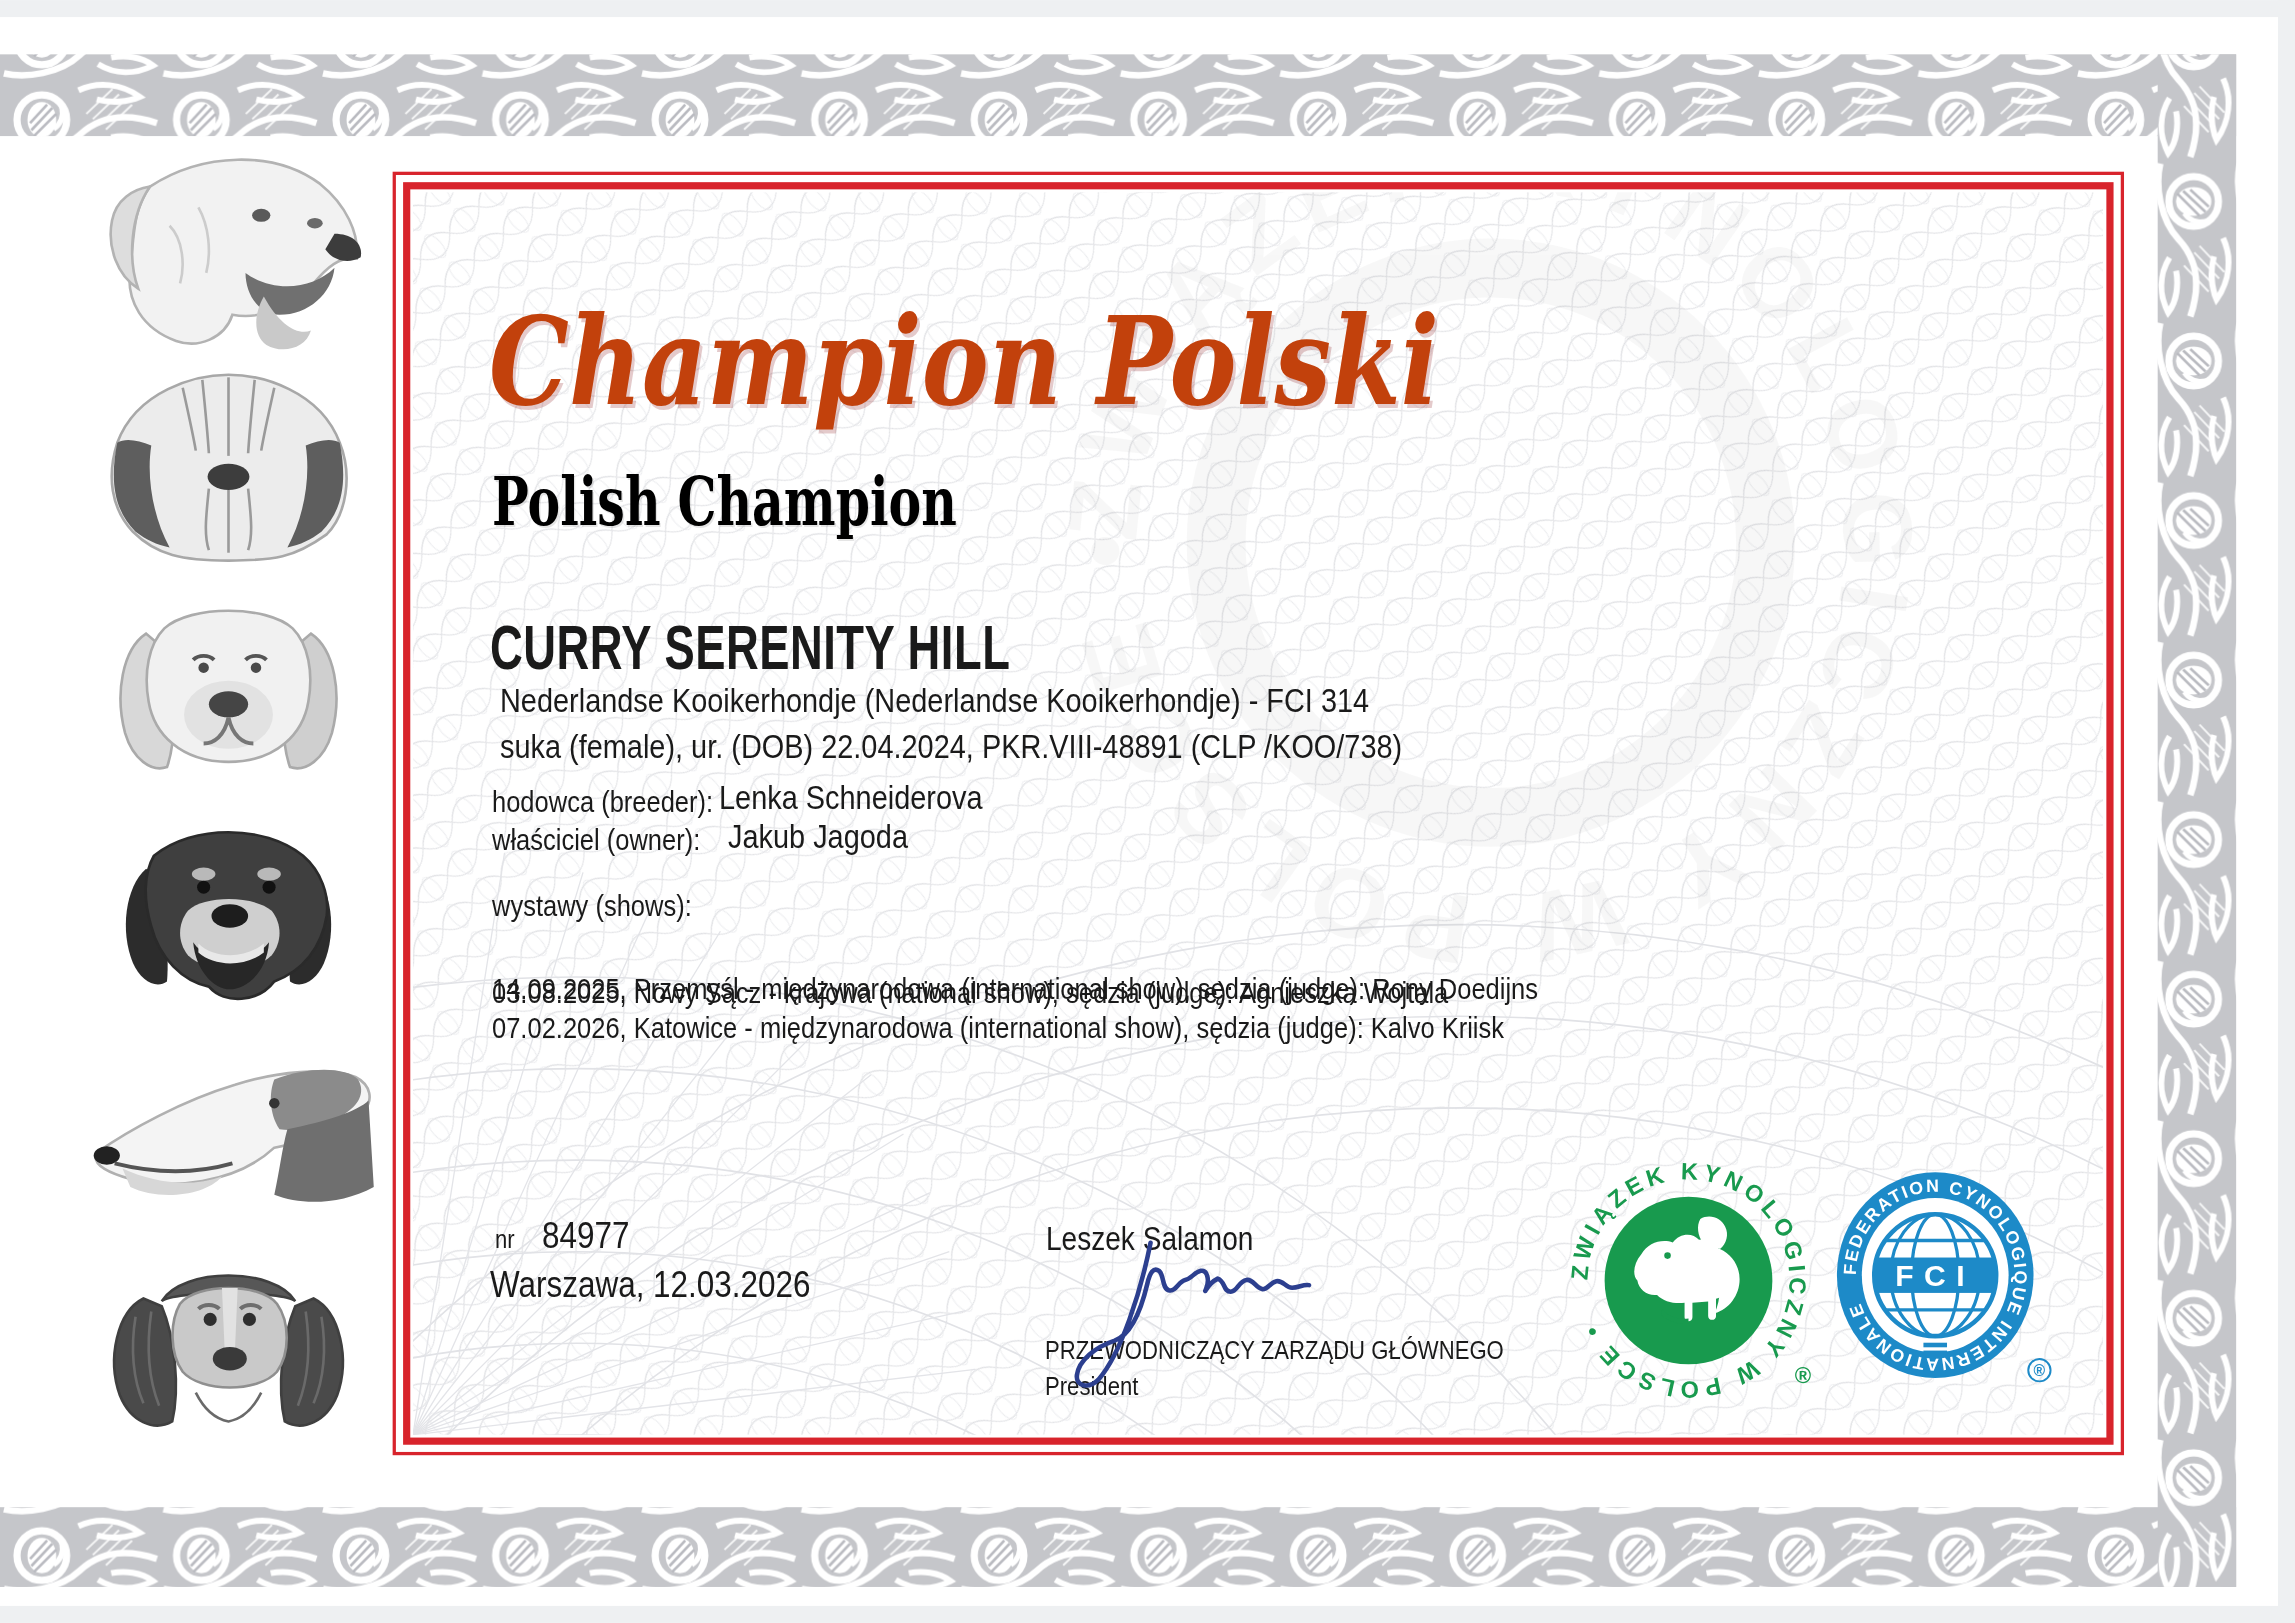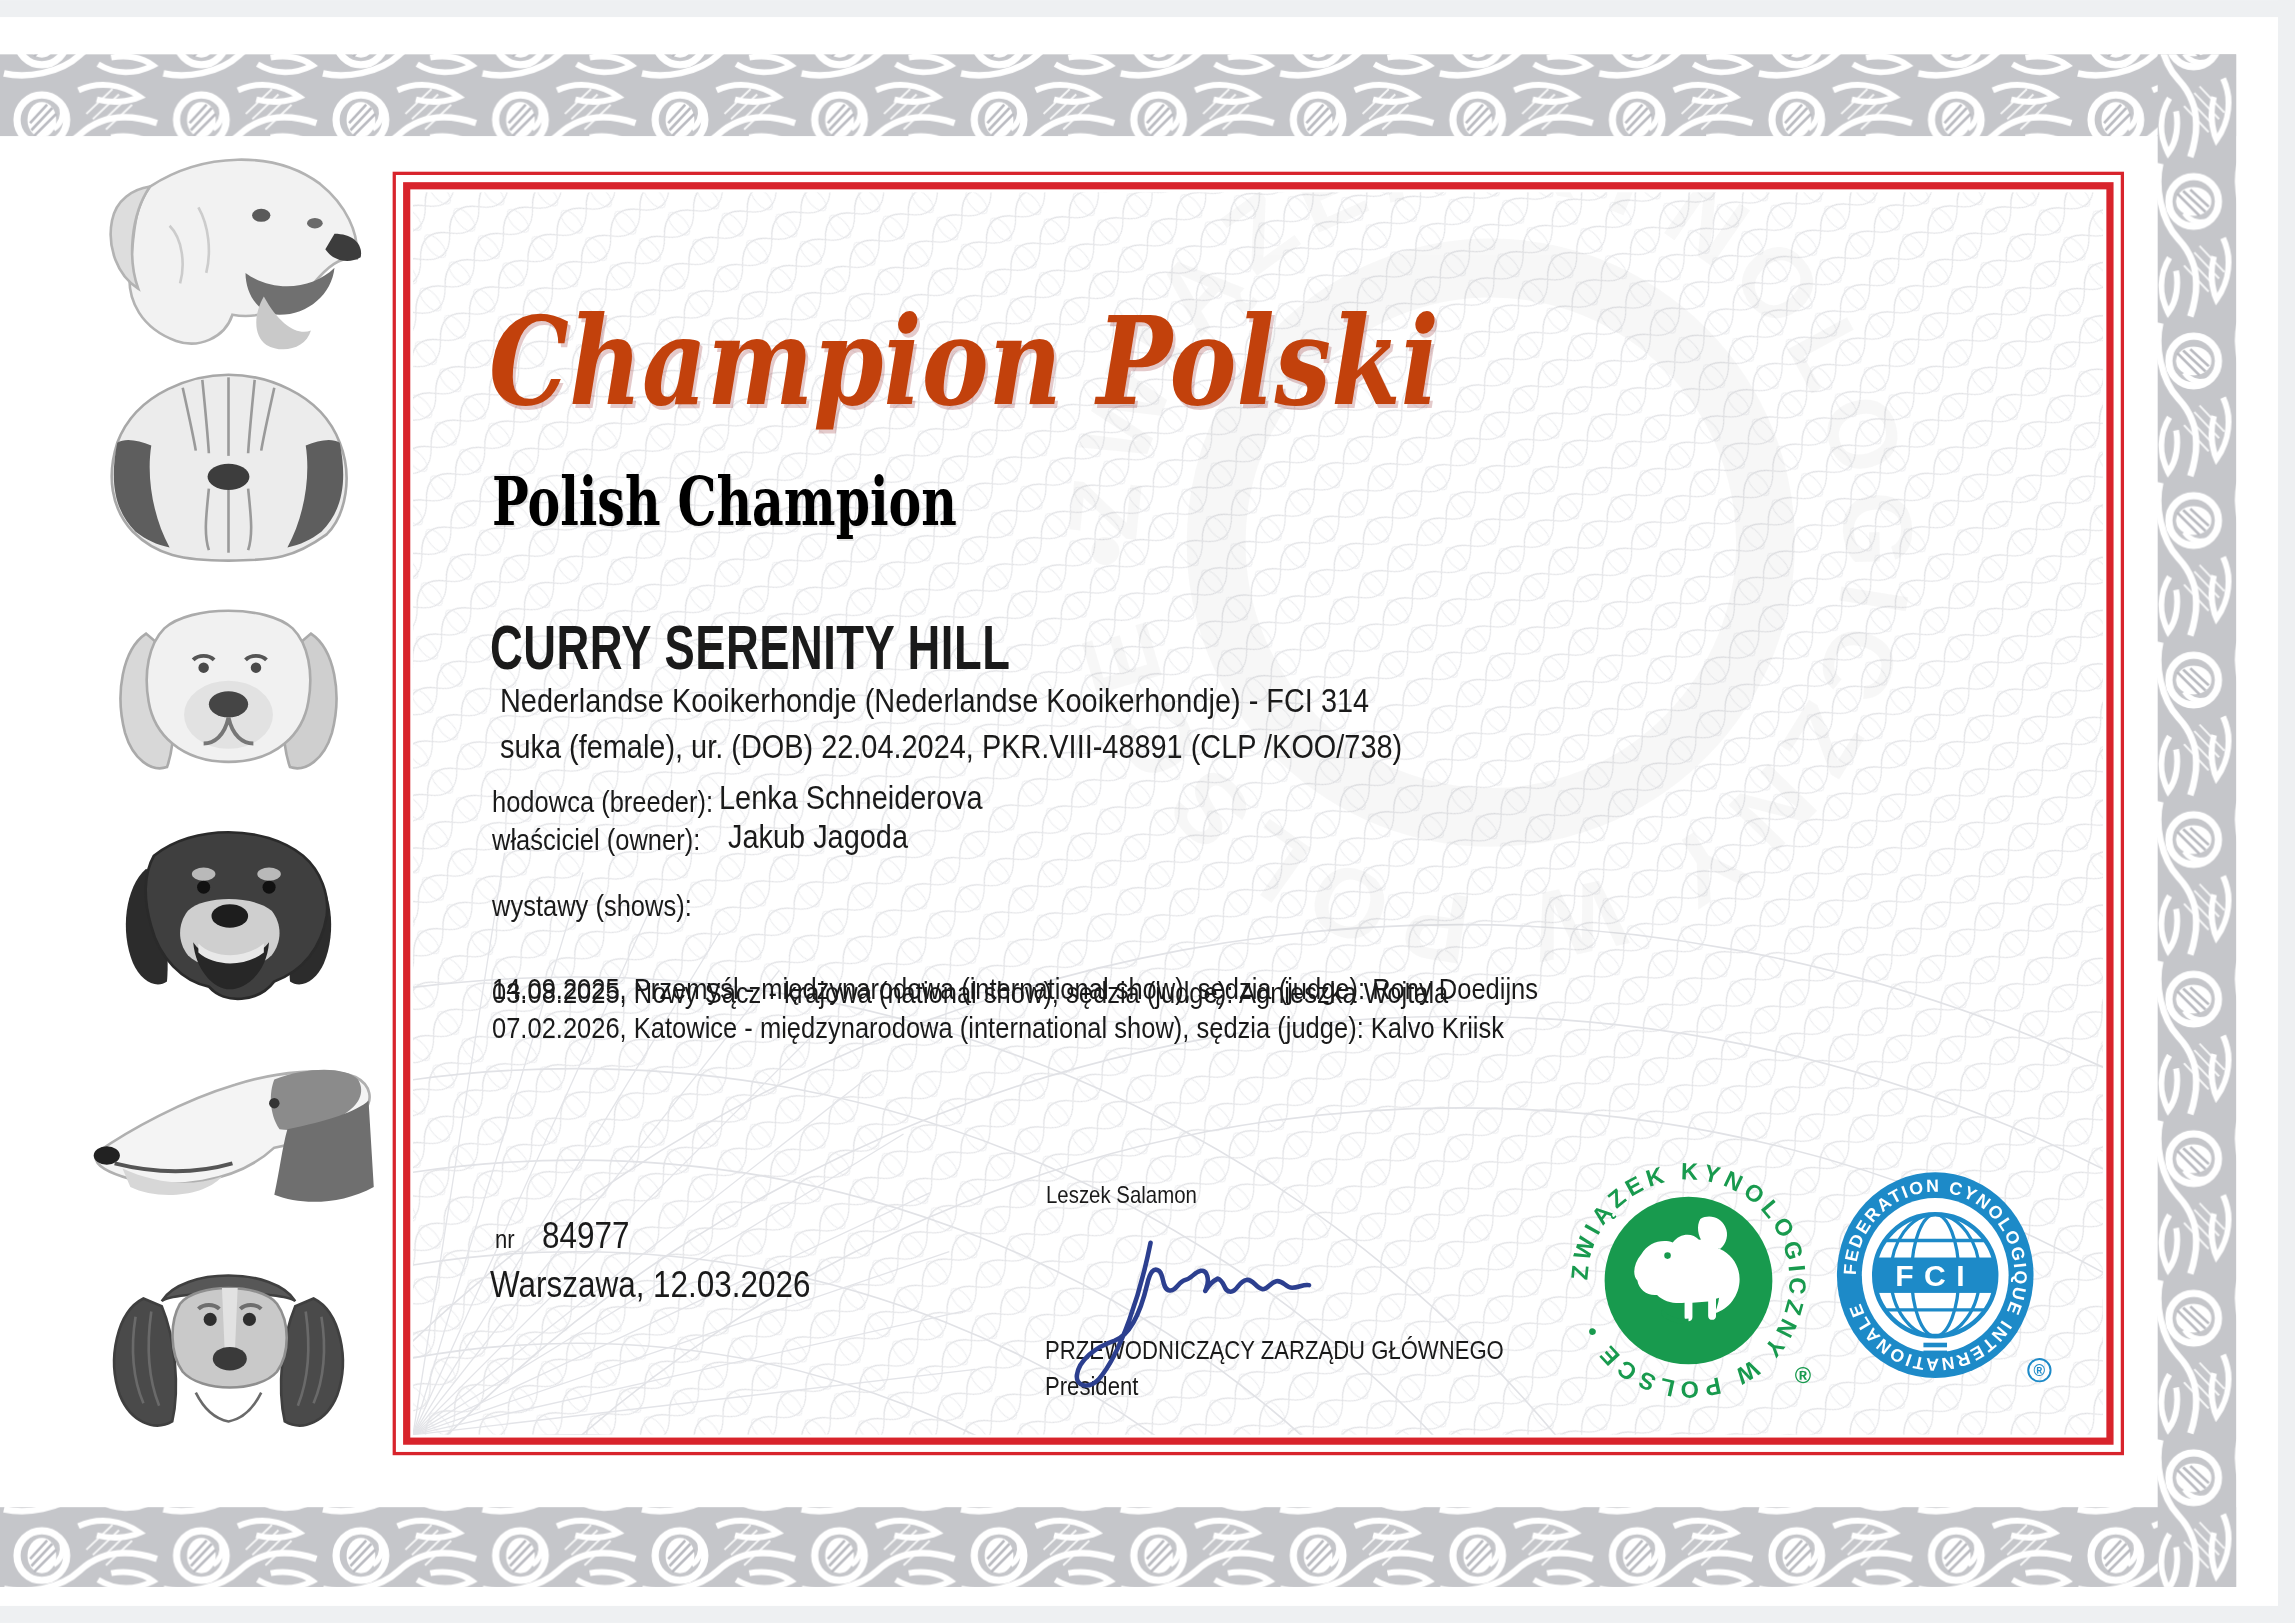--- a/index.html
+++ b/index.html
@@ -24,21 +24,21 @@
   #owner-lbl{left:492px;top:823px;}
   #owner-val{left:728px;top:817px;}
   #shows-lbl{left:492px;top:889px;font-size:30px;}
   .showline{font-size:30px;}
   #show1{left:492px;top:976px;}
   #show2{left:492px;top:972px;}
   #show3{left:492px;top:1011px;}
   #nr-lbl{left:495px;top:1224px;font-size:26px;}
   #nr-val{left:542px;top:1215px;font-size:37px;}
   #placedate{left:490px;top:1264px;font-size:37px;}
-  #signer{left:1046px;top:1181px;font-size:24px;}
+  #signer{left:1046px;top:1220px;font-size:33px;}
   #sigtitle-pl{left:1045px;top:1335px;font-size:26px;}
   #sigtitle-en{left:1045px;top:1371px;font-size:26px;}
   .z1{z-index:1}.z2{z-index:2}.z3{z-index:3}.z4{z-index:4}.z5{z-index:5}
   svg{display:block;}
 </style>
 </head>
 <body>
 
 <svg class="abs z1" style="left:0;top:0" width="2295" height="1623" viewBox="0 0 3510 2482">
   <defs>

